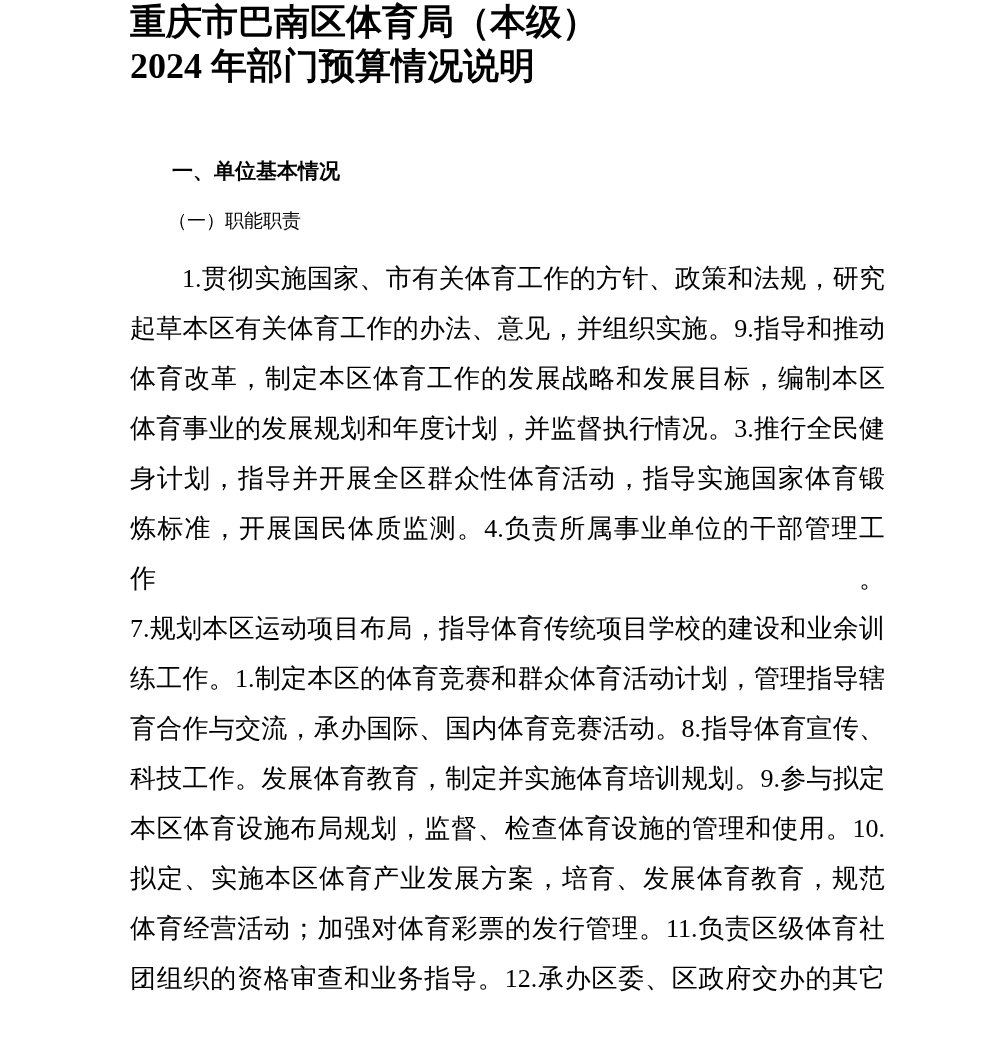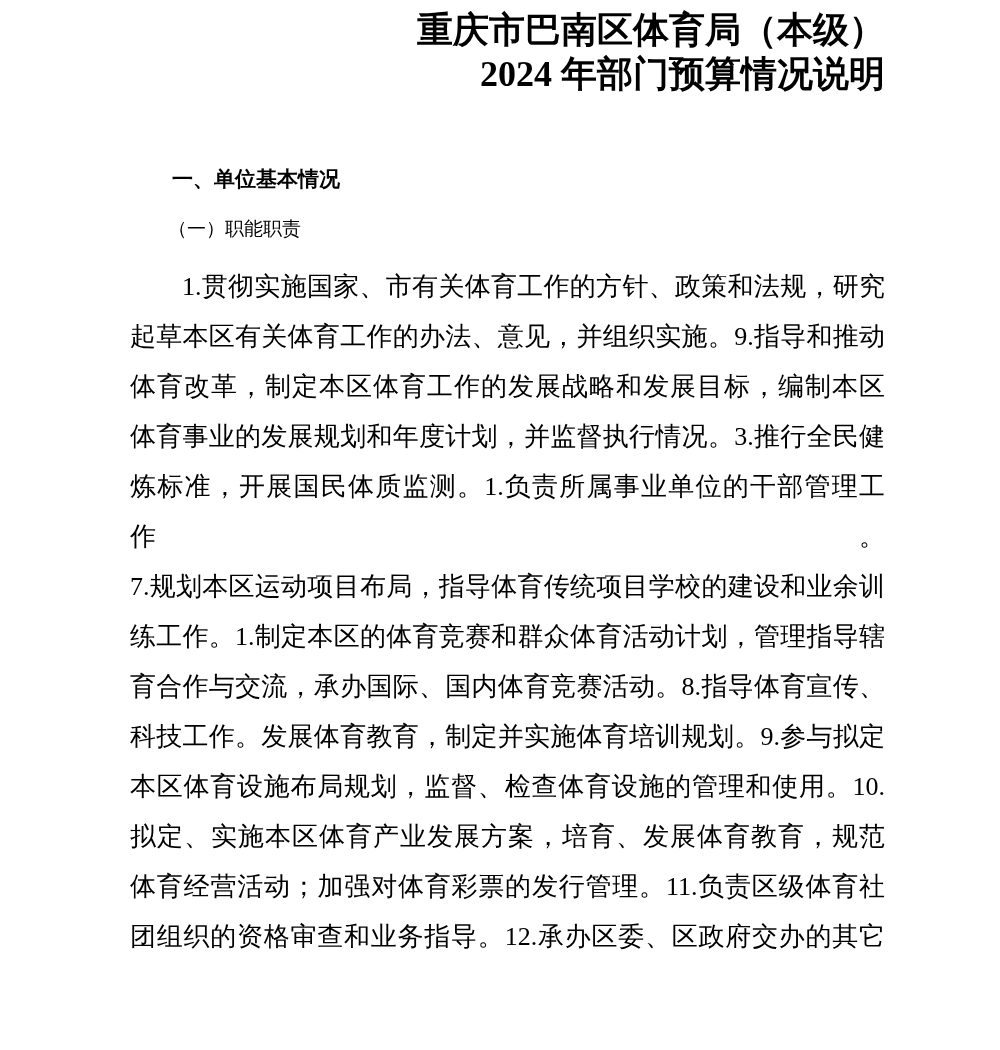--- a/index.html
+++ b/index.html
@@ -9,22 +9,22 @@
     height: 1050px;
     background: #ffffff;
     overflow: hidden;
   }
   .doc {
     width: 755px;
     margin-left: 130px;
     color: #000000;
   }
   .title-block {
-    padding-top: 8px;
-    text-align: right;
+    padding-top: 0;
+    text-align: left;
     font-family: "Liberation Serif", serif;
     font-weight: bold;
     font-size: 36px;
     line-height: 44px;
   }
   .content {
     margin-top: 58px;
     font-size: 26px;
     line-height: 50px;
     font-family: "Liberation Serif", serif;
@@ -67,21 +67,22 @@
   <div class="content">
     <div class="section-heading">一、单位基本情况</div>
 
     <div class="subsection-heading">（一）职能职责</div>
 
     <div class="paragraph">
         <div class="body-line first">1.贯彻实施国家、市有关体育工作的方针、政策和法规，研究</div>
         <div class="body-line">起草本区有关体育工作的办法、意见，并组织实施。9.指导和推动</div>
         <div class="body-line">体育改革，制定本区体育工作的发展战略和发展目标，编制本区</div>
         <div class="body-line">体育事业的发展规划和年度计划，并监督执行情况。3.推行全民健</div>
-        <div class="body-line">炼标准，开展国民体质监测。1.负责所属事业单位的干部管理工作。</div>
+        <div class="body-line">身计划，指导并开展全区群众性体育活动，指导实施国家体育锻</div>
+        <div class="body-line">炼标准，开展国民体质监测。4.负责所属事业单位的干部管理工作。</div>
         <div class="body-line">7.规划本区运动项目布局，指导体育传统项目学校的建设和业余训</div>
         <div class="body-line">练工作。1.制定本区的体育竞赛和群众体育活动计划，管理指导辖</div>
         <div class="body-line">育合作与交流，承办国际、国内体育竞赛活动。8.指导体育宣传、</div>
         <div class="body-line">科技工作。发展体育教育，制定并实施体育培训规划。9.参与拟定</div>
         <div class="body-line">本区体育设施布局规划，监督、检查体育设施的管理和使用。10.</div>
         <div class="body-line">拟定、实施本区体育产业发展方案，培育、发展体育教育，规范</div>
         <div class="body-line">体育经营活动；加强对体育彩票的发行管理。11.负责区级体育社</div>
         <div class="body-line">团组织的资格审查和业务指导。12.承办区委、区政府交办的其它</div>
       </div>
   </div>

